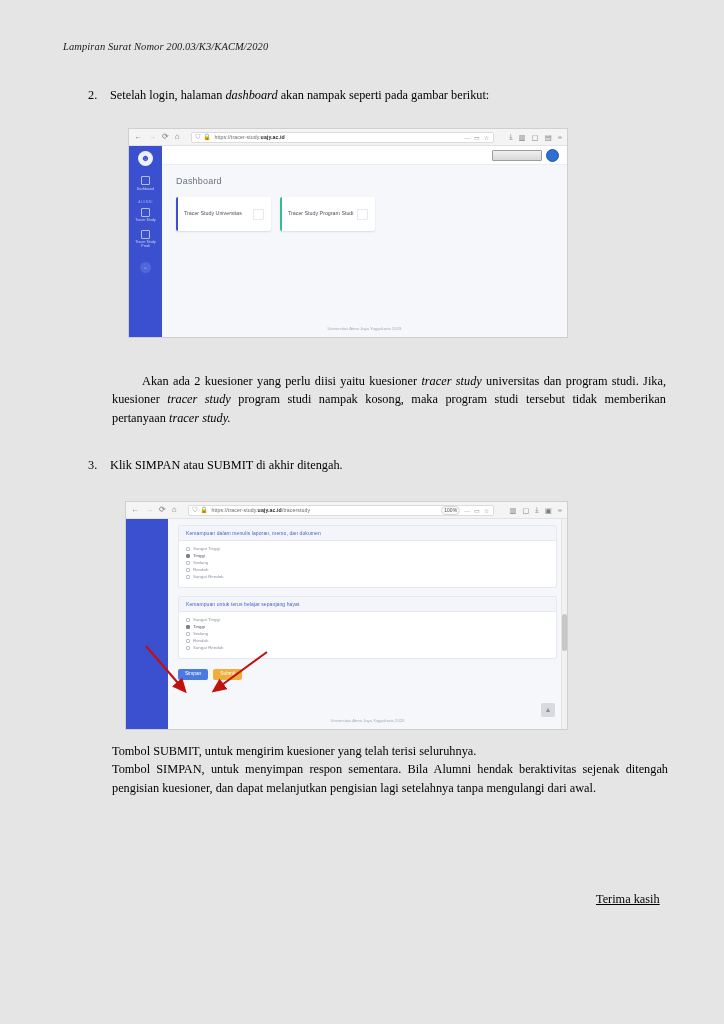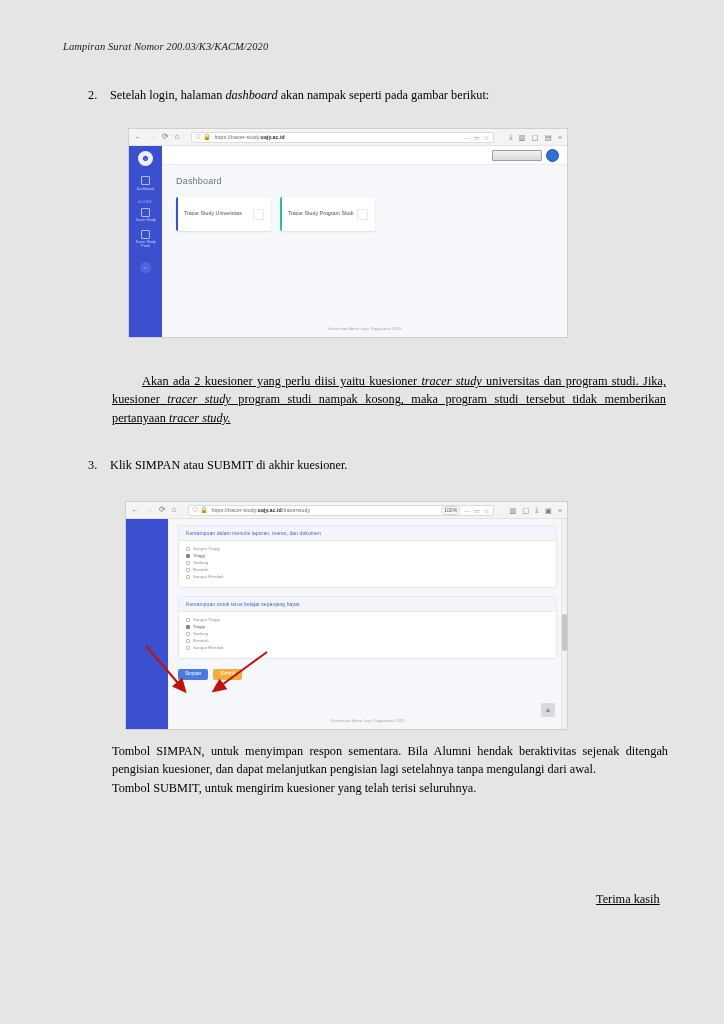--- a/index.html
+++ b/index.html
@@ -54,21 +54,21 @@
   .item-3 { left: 88px; top: 457px; width: 520px; }
 
   
   .para {
     position: absolute;
     font-size: 12.3px;
     line-height: 1.5;
     text-align: justify;
     color: #000;
   }
-  .para-1 { left: 112px; top: 372px; width: 554px; text-indent: 30px; text-decoration: underline; }
+  .para-1 { left: 112px; top: 372px; width: 554px; text-indent: 30px; }
   .para-2 { left: 112px; top: 742px; width: 556px; }
 
   .thanks {
     position: absolute;
     left: 596px;
     top: 892px;
     font-size: 12.3px;
     text-decoration: underline;
   }
 
@@ -478,21 +478,21 @@
       </div>
     </div>
   </div>
 
   <div class="para para-1">
     Akan ada 2 kuesioner yang perlu diisi yaitu kuesioner <em class="it">tracer study</em> universitas dan program studi. Jika, kuesioner <em class="it">tracer study</em> program studi nampak kosong, maka program studi tersebut tidak memberikan pertanyaan <em class="it">tracer study.</em>
   </div>
 
   <div class="list-item item-3">
     <div class="list-num">3.</div>
-    <div class="list-body">Klik SIMPAN atau SUBMIT di akhir kuesioner.</div>
+    <div class="list-body">Klik SIMPAN atau SUBMIT di akhir ditengah.</div>
   </div>
 
   <div class="browser" style="left:125px; top:501px; width:443px; height:229px;">
 
     <div class="bw-toolbar">
       <div class="nav-icons">
         <span>←</span>
         <span class="dim">→</span>
         <span>⟳</span>
         <span>⌂</span>
@@ -604,19 +604,19 @@
     <defs>
       <marker id="ah2" markerWidth="7" markerHeight="7" refX="5" refY="3.2" orient="auto">
         <path d="M0,0 L7,3.2 L0,6.4 z" fill="#c0110f"></path>
       </marker>
     </defs>
     <line x1="62" y1="4" x2="10" y2="42" stroke="#c0110f" stroke-width="2.1" marker-end="url(#ah2)"></line>
   </svg>
 
   <div class="para para-2">
     <span></span>
+    <div>Tombol SUBMIT, untuk mengirim kuesioner yang telah terisi seluruhnya.</div>
     <div>Tombol SIMPAN, untuk menyimpan respon sementara. Bila Alumni hendak beraktivitas sejenak ditengah pengisian kuesioner, dan dapat melanjutkan pengisian lagi setelahnya tanpa mengulangi dari awal.</div>
-    <div>Tombol SUBMIT, untuk mengirim kuesioner yang telah terisi seluruhnya.</div>
   </div>
 
   <div class="thanks">Terima kasih</div>
 
 </div>
 
 </body></html>

